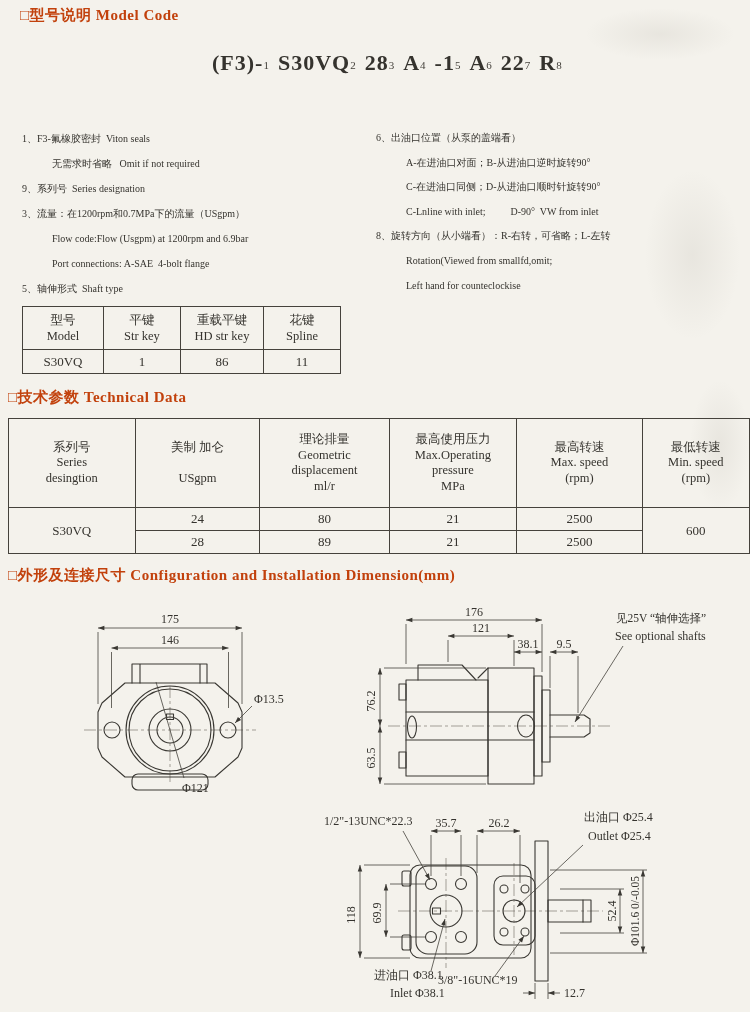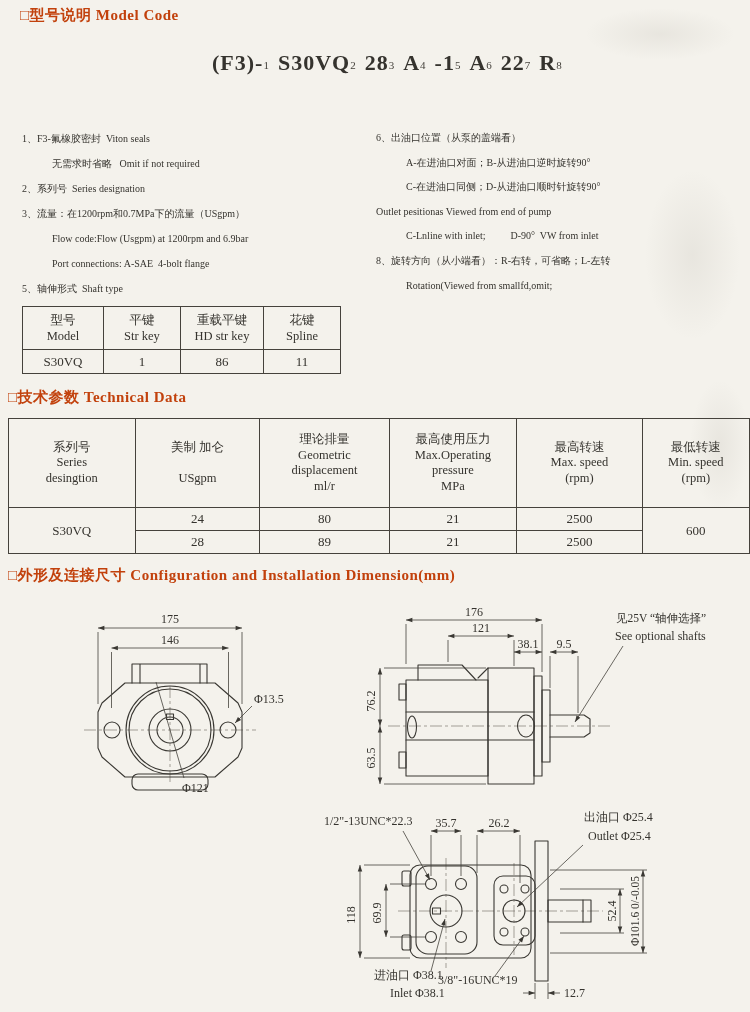--- a/index.html
+++ b/index.html
@@ -92,35 +92,35 @@
     <div class="seg">
       <span class="seg-text">R</span>
       <span class="seg-line"></span>
       <span class="seg-num">8</span>
     </div>
   </div>
 
   <div class="notes notes-left">
     <div class="note">1、F3-氟橡胶密封  Viton seals</div>
     <div class="note ind">无需求时省略   Omit if not required</div>
-    <div class="note">2、系列号  Series designation</div>
+    <div class="note">9、系列号  Series designation</div>
     <div class="note">3、流量：在1200rpm和0.7MPa下的流量（USgpm）</div>
     <div class="note ind">Flow code:Flow (Usgpm) at 1200rpm and 6.9bar</div>
     <div class="note ind">Port connections: A-SAE  4-bolt flange</div>
     <div class="note">5、轴伸形式  Shaft type</div>
   </div>
 
   <div class="notes notes-right">
     <div class="note">6、出油口位置（从泵的盖端看）</div>
     <div class="note ind">A-在进油口对面；B-从进油口逆时旋转90°</div>
     <div class="note ind">C-在进油口同侧；D-从进油口顺时针旋转90°</div>
-    <div class="note">Outlet pesitionas Viewed from end of pump</div>
     <div class="note ind">C-Lnline with inlet;          D-90°  VW from inlet</div>
     <div class="note">8、旋转方向（从小端看）：R-右转，可省略；L-左转</div>
     <div class="note ind">Rotation(Viewed from smallfd,omit;</div>
+    <div class="note ind">Left hand for counteclockise</div>
   </div>
 
   <table class="shaft-table">
     <tbody>
         <tr>
       <th style="width:76px">型号
 Model</th>
       <th style="width:72px">平键
 Str key</th>
       <th style="width:78px">重载平键

